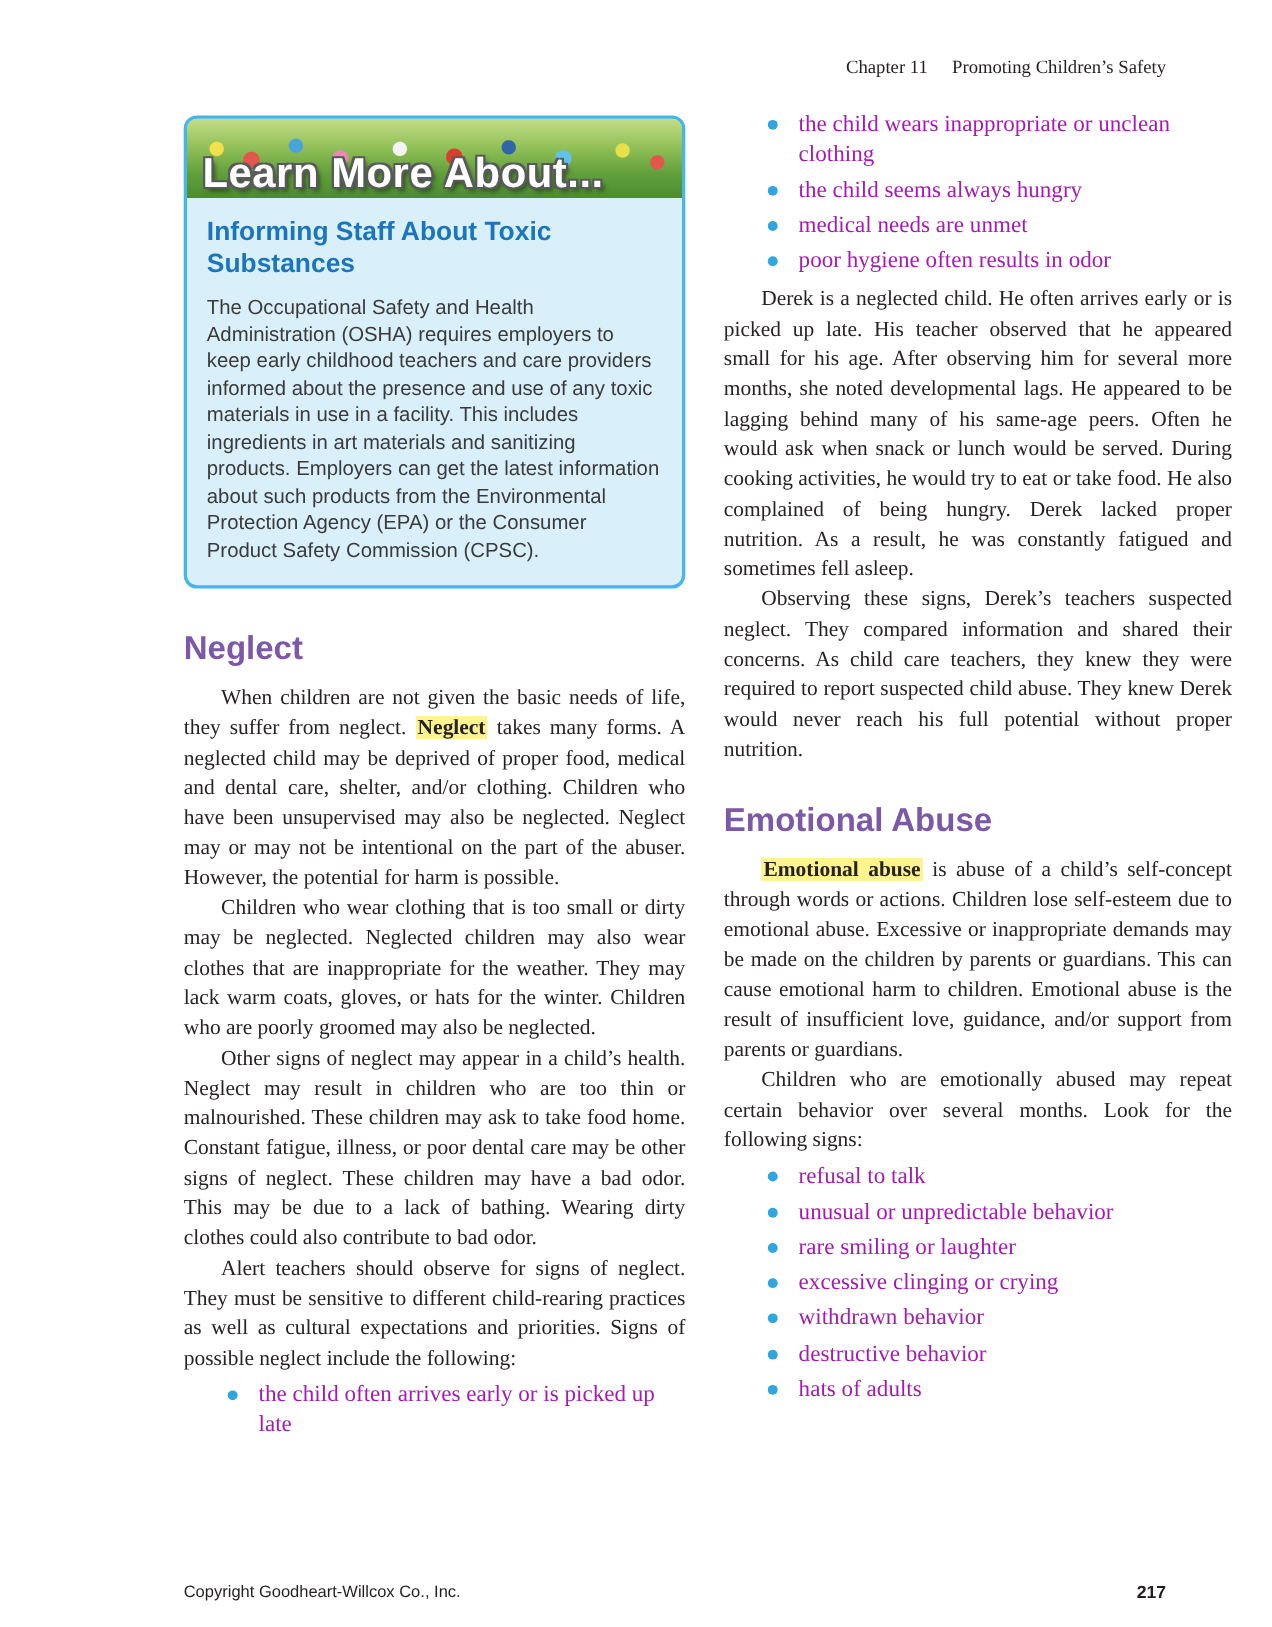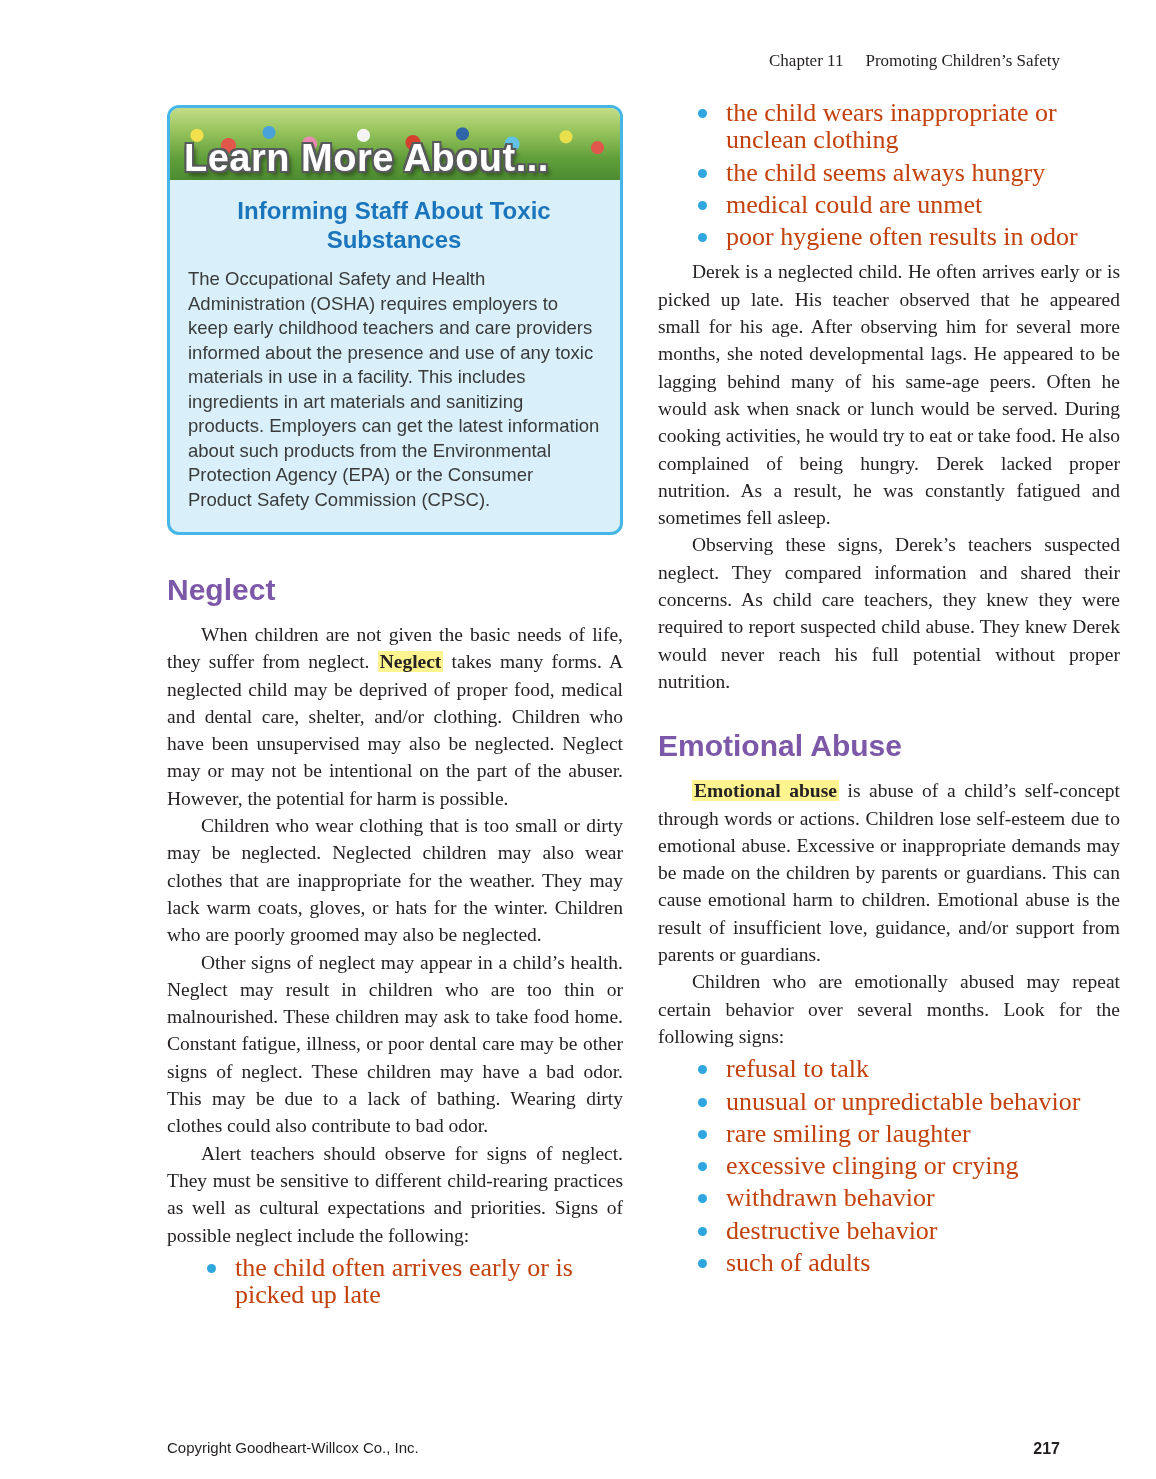--- a/index.html
+++ b/index.html
@@ -64,21 +64,20 @@
       -2px -2px 0 #58595b, 2px -2px 0 #58595b,
       -2px 2px 0 #58595b, 2px 2px 0 #58595b,
       3px 4px 5px rgba(0,0,0,.55);
   }
   .lma-body{padding:16px 20px 20px 18px;}
   .lma-title{
     margin:0 0 13px 0;
     font-family:"Liberation Sans",sans-serif;
     font-weight:bold;font-size:24px;line-height:29px;
     color:#1b75bc;
-    text-align:center;
   }
   .lma-text{
     margin:0;
     font-family:"Liberation Sans",sans-serif;
     font-size:18.5px;line-height:24.5px;color:#3a3a3a;
   }
   
   .section-h{
     font-family:"Liberation Sans",sans-serif;
     font-weight:bold;font-size:30px;
@@ -97,23 +96,23 @@
     background:#fdf48f;
     font-weight:bold;
     padding:0 2px;
   }
   ul.bullets{
     list-style:none;margin:5px 0 8px 0;padding:0;
   }
   ul.bullets li{
     position:relative;
     padding-left:68px;
-    font-size:26px;line-height:27.3px;
+    font-size:21px;line-height:27.3px;
     margin-bottom:5px;
-    color:#c2410c;
+    color:#a21caf;
   }
   ul.bullets li::before{
     content:"";
     position:absolute;left:40px;top:10px;
     width:9px;height:9px;border-radius:50%;
     background:#2fa6de;
   }
 </style>
 </head>
 <body>
@@ -150,42 +149,42 @@
       <li>the child often arrives early or is picked up late</li>
     </ul>
 
   </div>
 
   <div class="col-right">
 
     <ul class="bullets" style="margin-top:0;">
       <li>the child wears inappropriate or unclean clothing</li>
       <li>the child seems always hungry</li>
-      <li>medical could are unmet</li>
+      <li>medical needs are unmet</li>
       <li>poor hygiene often results in odor</li>
     </ul>
 
     <p class="body">Derek is a neglected child. He often arrives early or is picked up late. His teacher observed that he appeared small for his age. After observing him for several more months, she noted developmental lags. He appeared to be lagging behind many of his same-age peers. Often he would ask when snack or lunch would be served. During cooking activities, he would try to eat or take food. He also complained of being hungry. Derek lacked proper nutrition. As a result, he was constantly fatigued and sometimes fell asleep.</p>
 
     <p class="body">Observing these signs, Derek’s teachers suspected neglect. They compared information and shared their concerns. As child care teachers, they knew they were required to report suspected child abuse. They knew Derek would never reach his full potential without proper nutrition.</p>
 
     <h2 class="section-h spaced">Emotional Abuse</h2>
 
     <p class="body"><span class="hl">Emotional abuse</span><span> is abuse of a child’s self-concept through words or actions. Children lose self-esteem due to emotional abuse. Excessive or inappropriate demands may be made on the children by parents or guardians. This can cause emotional harm to children. Emotional abuse is the result of insufficient love, guidance, and/or support from parents or guardians.</span></p>
 
     <p class="body">Children who are emotionally abused may repeat certain behavior over several months. Look for the following signs:</p>
 
     <ul class="bullets">
       <li>refusal to talk</li>
       <li>unusual or unpredictable behavior</li>
       <li>rare smiling or laughter</li>
       <li>excessive clinging or crying</li>
       <li>withdrawn behavior</li>
       <li>destructive behavior</li>
-      <li>such of adults</li>
+      <li>hats of adults</li>
     </ul>
 
   </div>
 
   <div class="footer-copy">Copyright Goodheart-Willcox Co., Inc.</div>
   <div class="page-num">217</div>
 
 </div>
 
 </body></html>

